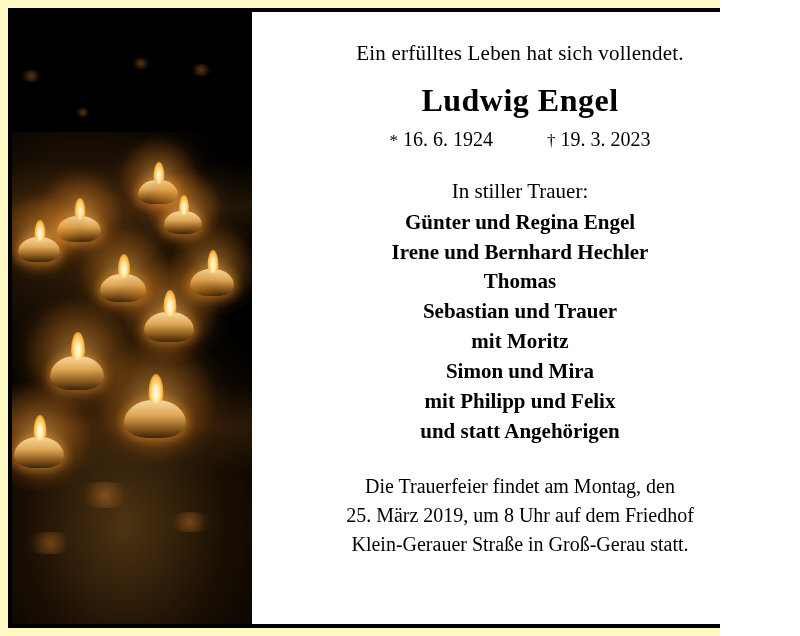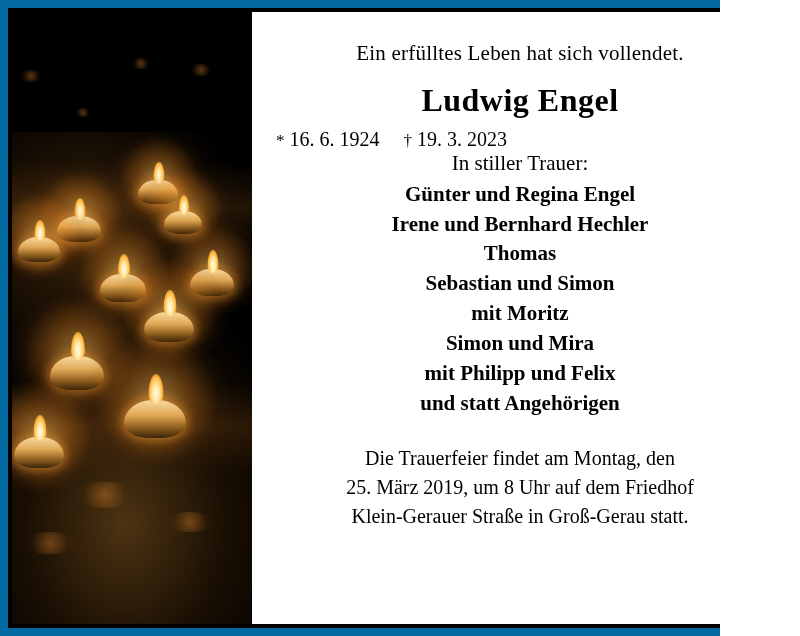--- a/index.html
+++ b/index.html
@@ -4,21 +4,21 @@
 <style>
   html, body {
     margin: 0;
     padding: 0;
     background: #ffffff;
   }
   .page {
     width: 720px;
     height: 636px;
     position: relative;
-    background: #0369a1;
+    background: #fef9c3;
     box-sizing: border-box;
     overflow: hidden;
     font-family: "Liberation Serif", serif;
   }
   .obituary {
     position: absolute;
     left: 8px;
     top: 8px;
     width: 784px;
     height: 620px;
@@ -109,23 +109,25 @@
   }
   .name {
     font-size: 32px;
     font-weight: bold;
     line-height: 1.05;
     margin-bottom: 10px;
     letter-spacing: 0.5px;
   }
   .dates {
     font-size: 20px;
+    margin-bottom: 28px;
     display: flex;
+    justify-content: center;
     align-items: baseline;
-    gap: 24px;
+    gap: 54px;
   }
   .dates .date-item {
     white-space: nowrap;
   }
   .dates .sym {
     font-size: 17px;
     margin-right: 5px;
   }
   .mourn-head {
     font-size: 21px;
@@ -233,21 +235,21 @@
         <span class="date-item"><span class="sym">*</span><span>16. 6. 1924</span></span>
         <span class="date-item"><span class="sym">†</span><span>19. 3. 2023</span></span>
       </div>
 
       <div class="mourn-head">In stiller Trauer:</div>
 
       <div class="mourn-list">
         <div>Günter und Regina Engel</div>
         <div>Irene und Bernhard Hechler</div>
         <div>Thomas</div>
-        <div>Sebastian und Simon</div>
+        <div>Sebastian und Trauer</div>
         <div>mit Moritz</div>
         <div>Simon und Mira</div>
         <div>mit Philipp und Felix</div>
         <div>und statt Angehörigen</div>
       </div>
 
       <div class="service">
         <div>Die Trauerfeier findet am Montag, den</div>
         <div>25. März 2019, um 8 Uhr auf dem Friedhof</div>
         <div>Klein-Gerauer Straße in Groß-Gerau statt.</div>

